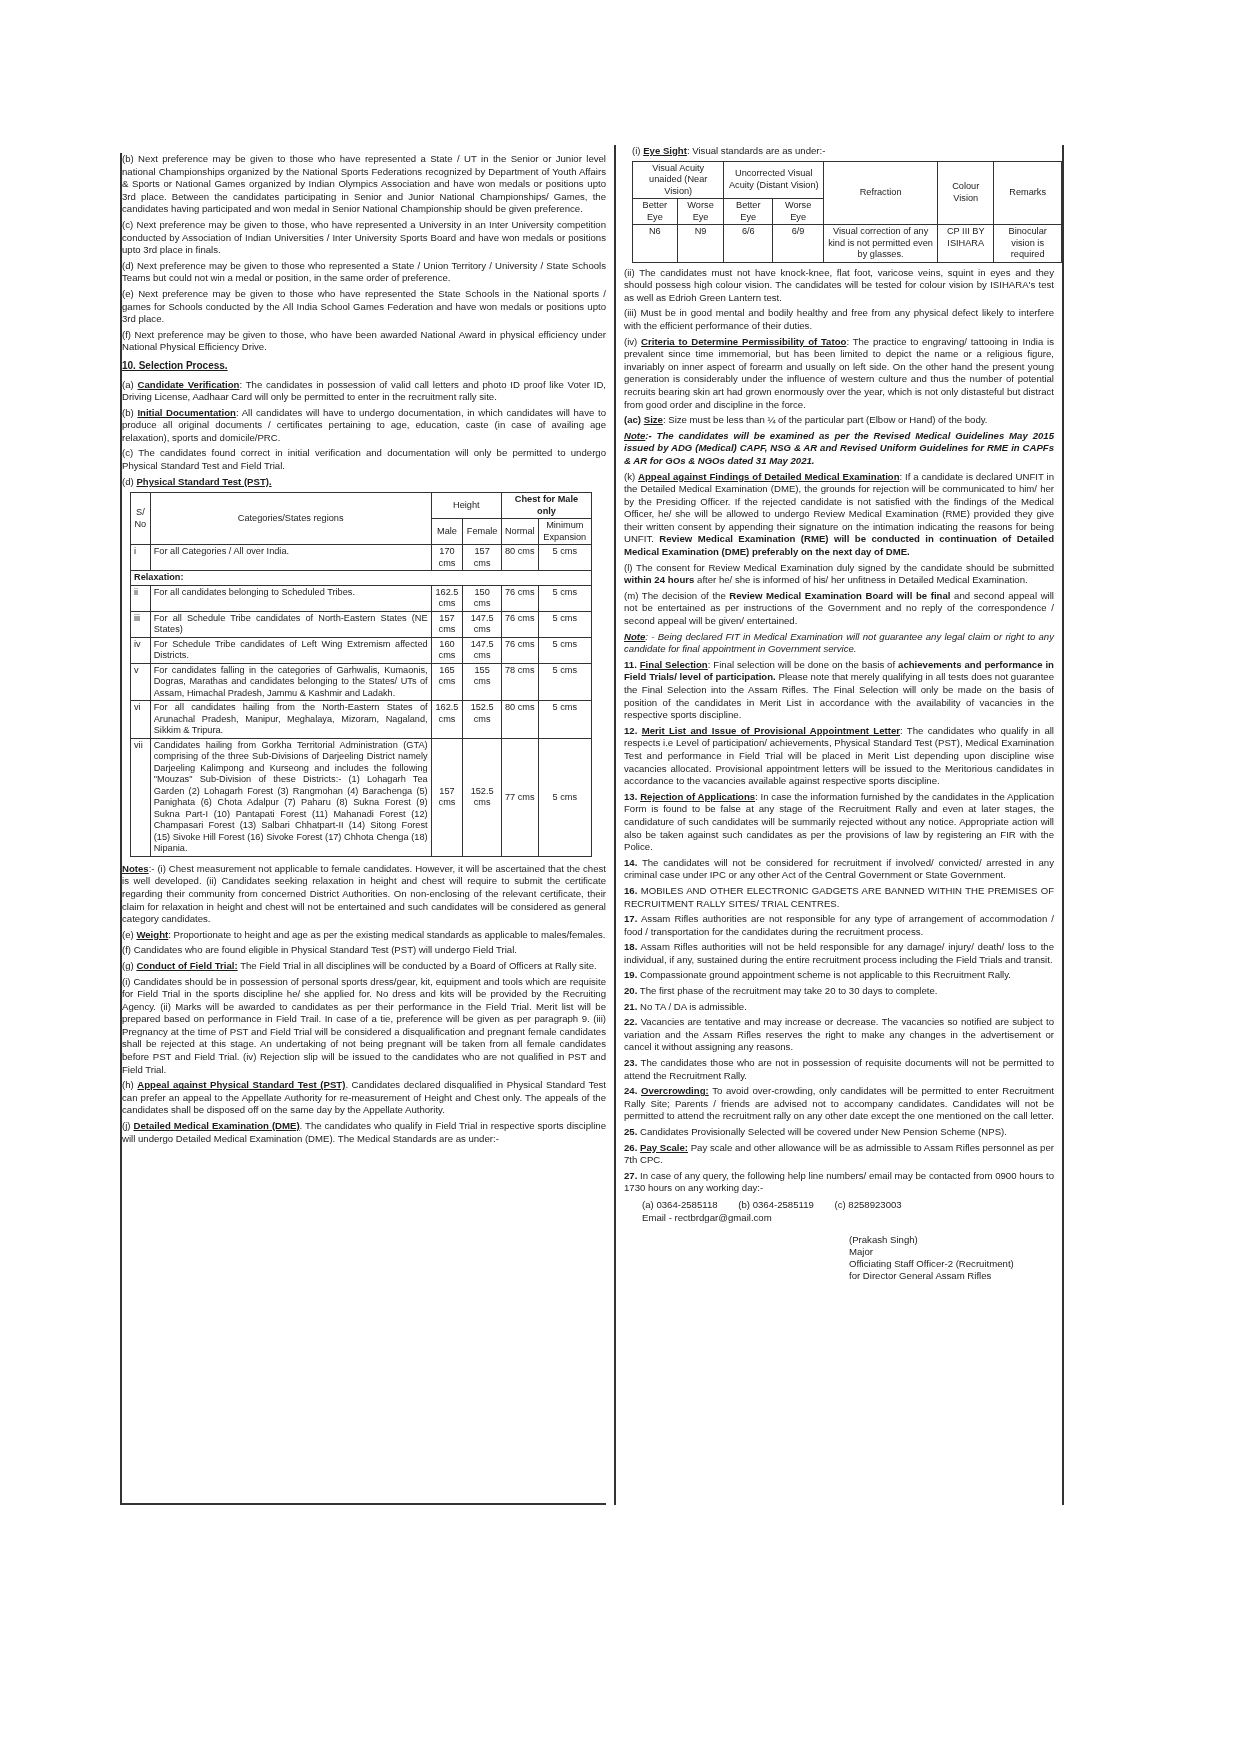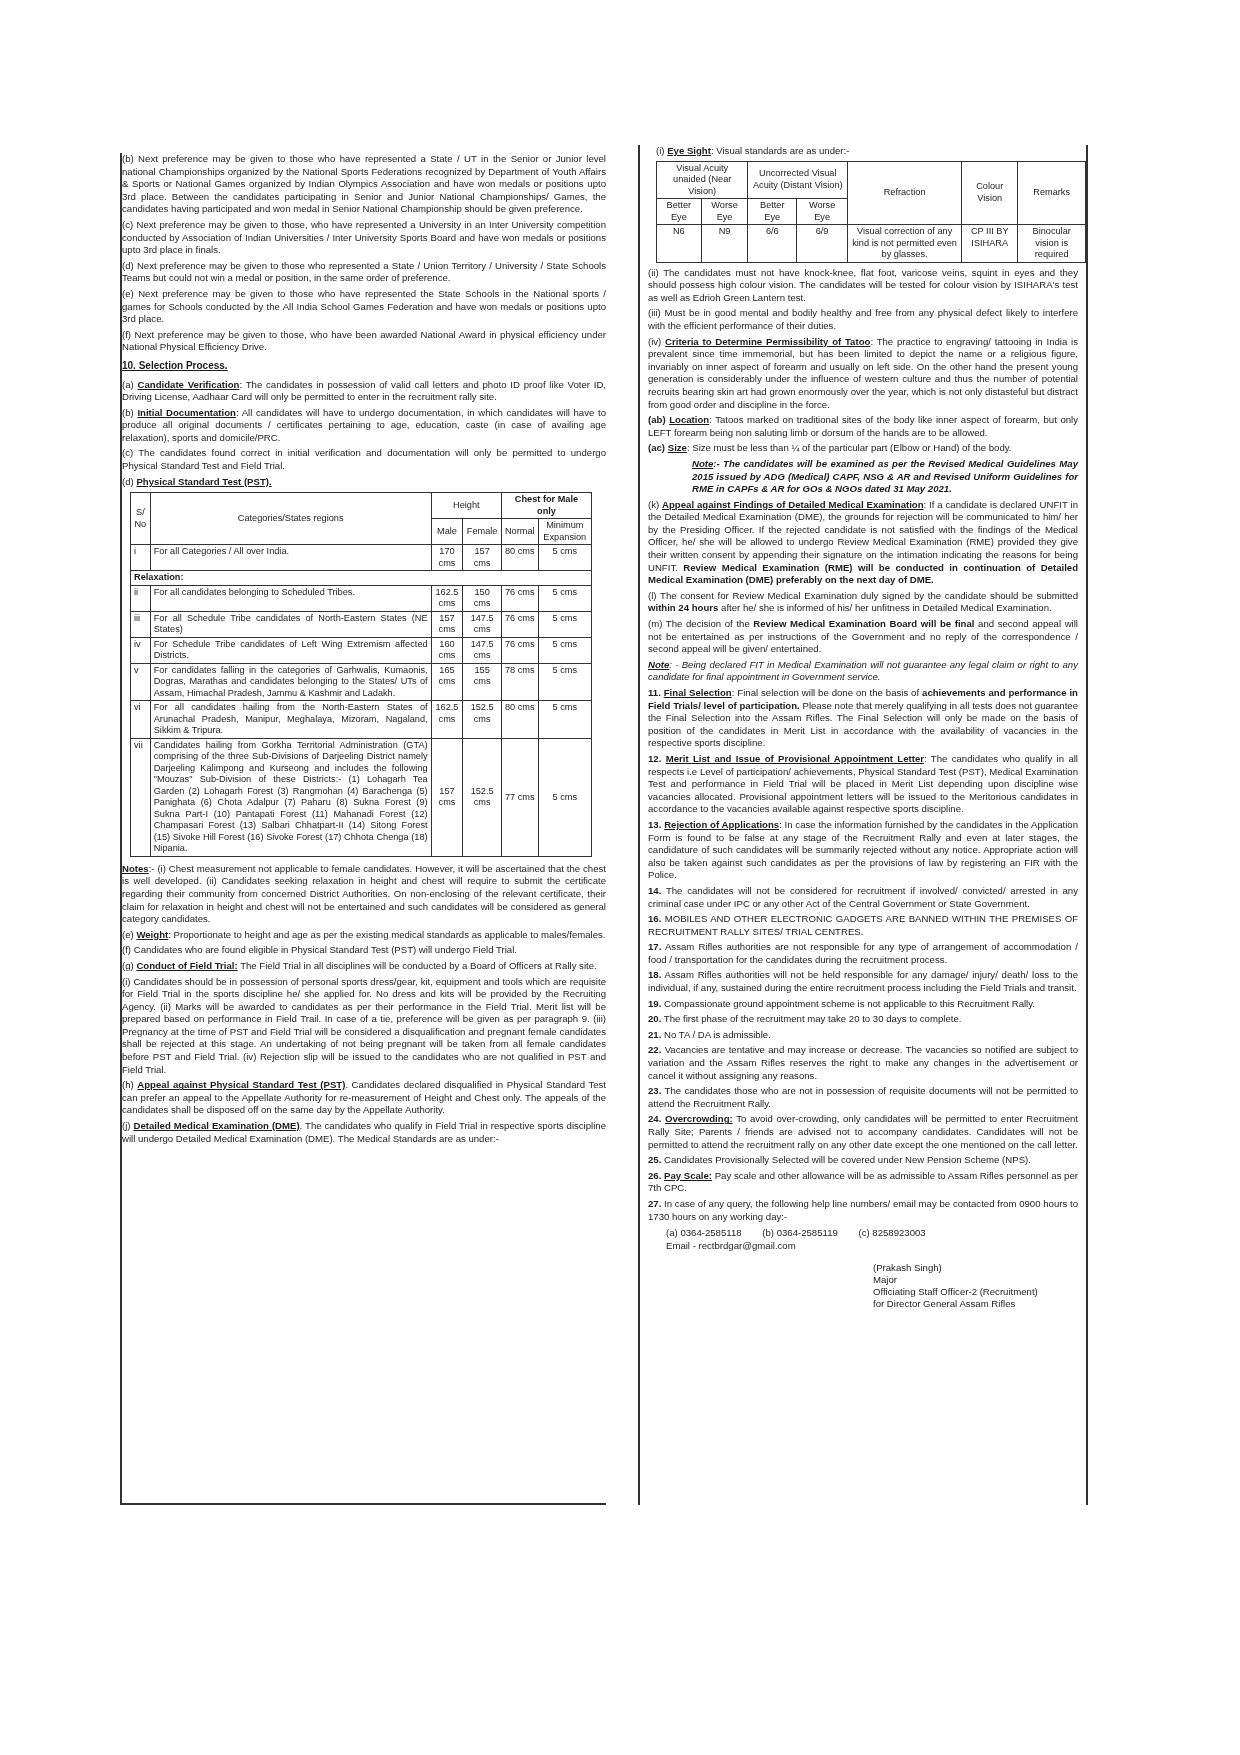--- a/index.html
+++ b/index.html
@@ -1,24 +1,24 @@
 <!DOCTYPE html>
 <html><head>
 <meta charset="utf-8">
 <style>
   html,body{margin:0;padding:0;background:#fff;}
   body{width:1240px;height:1755px;position:relative;font-family:"Liberation Sans",sans-serif;color:#1c1c1c;overflow:hidden;}
   .page{position:absolute;left:120px;top:145px;width:1000px;height:1375px;}
   .col{position:absolute;top:0;font-size:9.6px;line-height:12.6px;text-align:justify;}
   .col.left{left:0;width:484px;border-left:2px solid #333;top:8px;height:1350px;border-bottom:2px solid #333;}
-  .col.right{left:518px;width:430px;border-left:2px solid #333;border-right:2px solid #333;padding:0 8px;top:0;height:1360px;}
+  .col.right{left:494px;width:430px;border-left:2px solid #333;border-right:2px solid #333;padding:0 8px;top:0;height:1360px;}
   p{margin:0 0 3px 0;}
   .u{text-decoration:underline;font-weight:bold;}
   .b{font-weight:bold;}
-  .bi{font-weight:bold;font-style:italic;margin-left:44px;}
+  .bi{font-weight:bold;font-style:italic;}
   .it{font-style:italic;}
   h4{margin:6px 0;font-size:10px;}
   table{border-collapse:collapse;width:100%;font-size:9.2px;line-height:11.5px;}
   td,th{border:1px solid #333;padding:1px 3px;vertical-align:top;font-weight:normal;}
   th{text-align:center;vertical-align:middle;}
   td.c{text-align:center;}
   .pst{margin:4px 0 6px 8px;width:462px;}
   .eye{margin:2px 0 4px 8px;}
   .contacts{margin:4px 0 4px 18px;}
   .contacts span{margin-right:18px;}
@@ -152,21 +152,20 @@
         <td class="c">6/9</td>
         <td class="c">Visual correction of any kind is not permitted even by glasses.</td>
         <td class="c">CP III BY ISIHARA</td>
         <td class="c">Binocular vision is required</td>
       </tr>
     </tbody>
       </table>
     <p>(ii) The candidates must not have knock-knee, flat foot, varicose veins, squint in eyes and they should possess high colour vision. The candidates will be tested for colour vision by ISIHARA's test as well as Edrioh Green Lantern test.</p>
     <p>(iii) Must be in good mental and bodily healthy and free from any physical defect likely to interfere with the efficient performance of their duties.</p>
     <p>(iv) <span class="u">Criteria to Determine Permissibility of Tatoo</span><span>: The practice to engraving/ tattooing in India is prevalent since time immemorial, but has been limited to depict the name or a religious figure, invariably on inner aspect of forearm and usually on left side. On the other hand the present young generation is considerably under the influence of western culture and thus the number of potential recruits bearing skin art had grown enormously over the year, which is not only distasteful but distract from good order and discipline in the force.</span></p>
-    <p><b>(ab)</b> <span class="u">Location</span><span>:  Tatoos marked on traditional sites of the body like inner aspect of forearm, but only LEFT forearm being non saluting limb or dorsum of the hands are to be allowed.</span></p>
     <p><b>(ac)</b> <span class="u">Size</span><span>:  Size must be less than ¼ of the particular part (Elbow or Hand) of the body.</span></p>
     <p class="bi"><span class="u">Note</span><span>:- The candidates will be examined as per the Revised Medical Guidelines May 2015 issued by ADG (Medical) CAPF, NSG &amp; AR and Revised Uniform Guidelines for RME in CAPFs &amp; AR for GOs &amp; NGOs dated 31 May 2021.</span></p>
     <p>(k) <span class="u">Appeal against Findings of Detailed Medical Examination</span><span>: If a candidate is declared UNFIT in the Detailed Medical Examination (DME), the grounds for rejection will be communicated to him/ her by the Presiding Officer. If the rejected candidate is not satisfied with the findings of the Medical Officer, he/ she will be allowed to undergo Review Medical Examination (RME) provided they give their written consent by appending their signature on the intimation indicating the reasons for being UNFIT. </span><span class="b">Review Medical Examination (RME) will be conducted in continuation of Detailed Medical Examination (DME) preferably on the next day of DME.</span></p>
     <p><span>(l) The consent for Review Medical Examination duly signed by the candidate should be submitted </span><span class="b">within 24 hours</span><span> after he/ she is informed of his/ her unfitness in Detailed Medical Examination.</span></p>
     <p><span>(m) The decision of the </span><span class="b">Review Medical Examination Board will be final</span><span> and second appeal will not be entertained as per instructions of the Government and no reply of the correspondence / second appeal will be given/ entertained.</span></p>
     <p class="it"><span class="u">Note</span><span>: -  Being declared FIT in Medical Examination will not guarantee any legal claim or right to any candidate for final appointment in Government service.</span></p>
     <p><b>11.</b> <span class="u">Final Selection</span><span>: Final selection will be done on the basis of </span><span class="b">achievements and performance in Field Trials/ level of participation.</span><span> Please note that merely qualifying in all tests does not guarantee the Final Selection into the Assam Rifles. The Final Selection will only be made on the basis of position of the candidates in Merit List in accordance with the availability of vacancies in the respective sports discipline.</span></p>
     <p><b>12.</b> <span class="u">Merit List and Issue of Provisional Appointment Letter</span><span>: The candidates who qualify in all respects i.e Level of participation/ achievements, Physical Standard Test (PST), Medical Examination Test and performance in Field Trial will be placed in Merit List depending upon discipline wise vacancies allocated. Provisional appointment letters will be issued to the Meritorious candidates in accordance to the vacancies available against respective sports discipline.</span></p>
     <p><b>13.</b> <span class="u">Rejection of Applications</span><span>: In case the information furnished by the candidates in the Application Form is found to be false at any stage of the Recruitment Rally and even at later stages, the candidature of such candidates will be summarily rejected without any notice. Appropriate action will also be taken against such candidates as per the provisions of law by registering an FIR with the Police.</span></p>
     <p><b>14.</b> <span>The candidates will not be considered for recruitment if involved/ convicted/ arrested in any criminal case under IPC or any other Act of the Central Government or State Government.</span></p>

